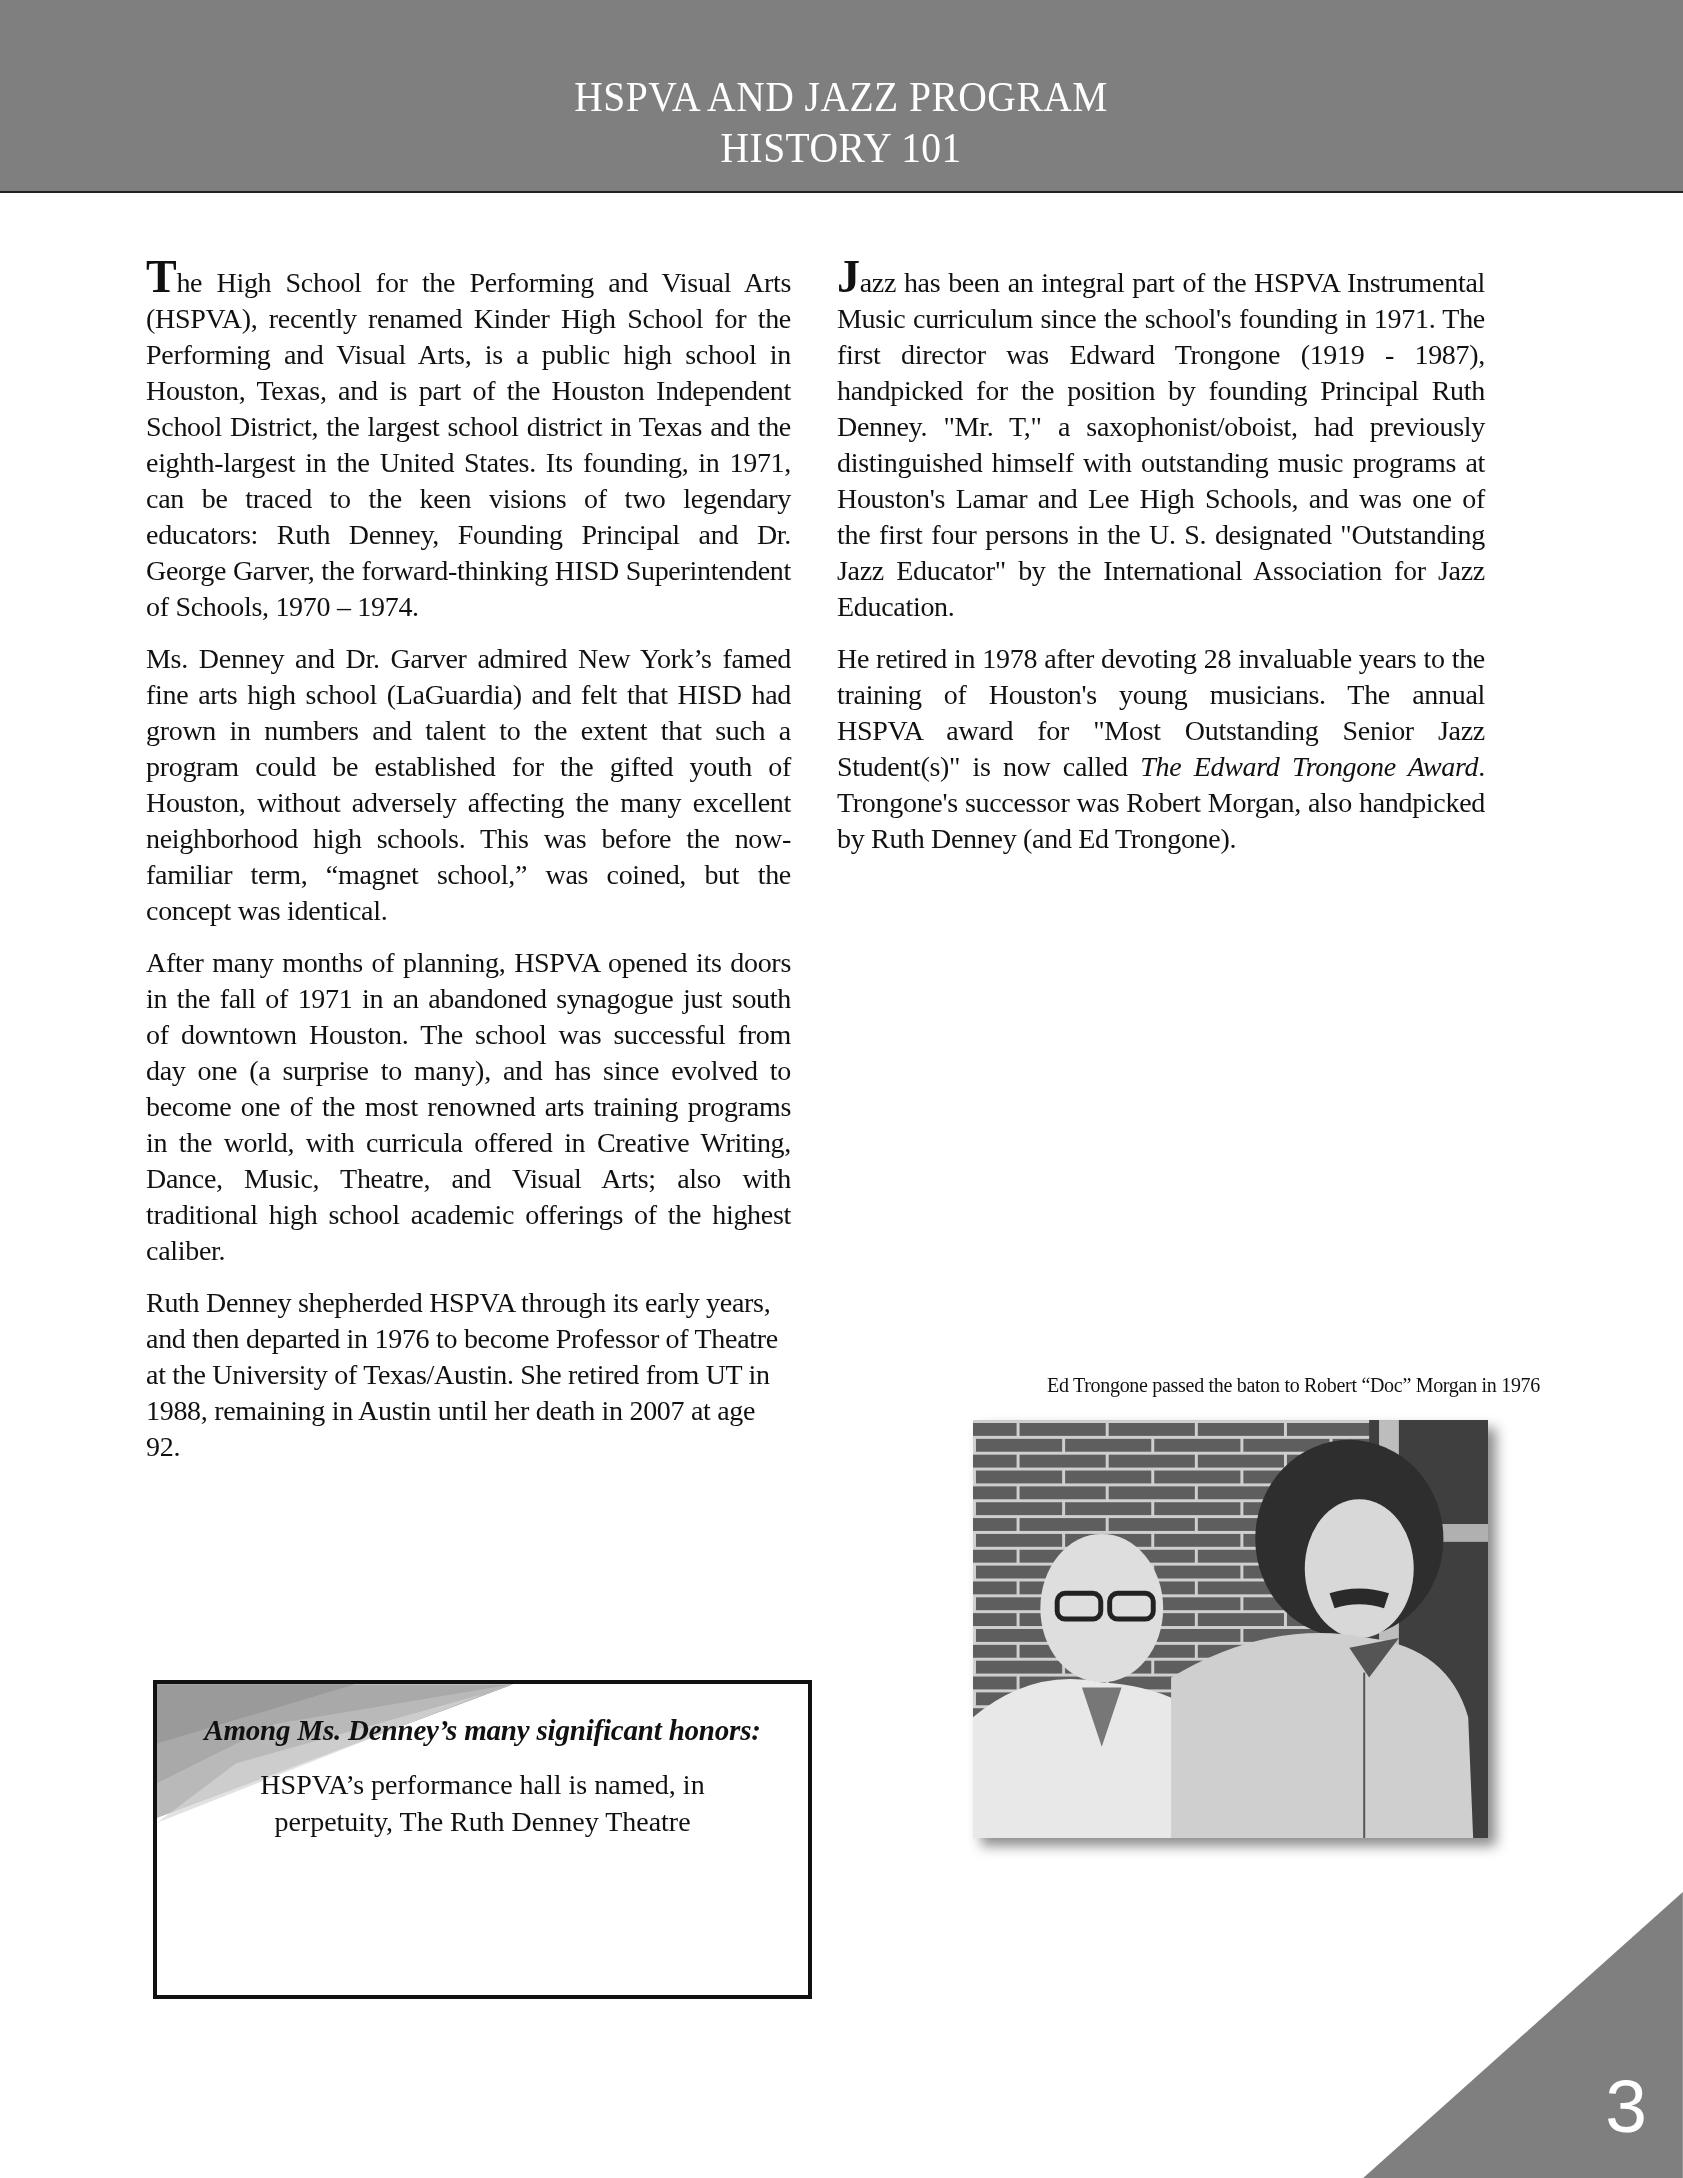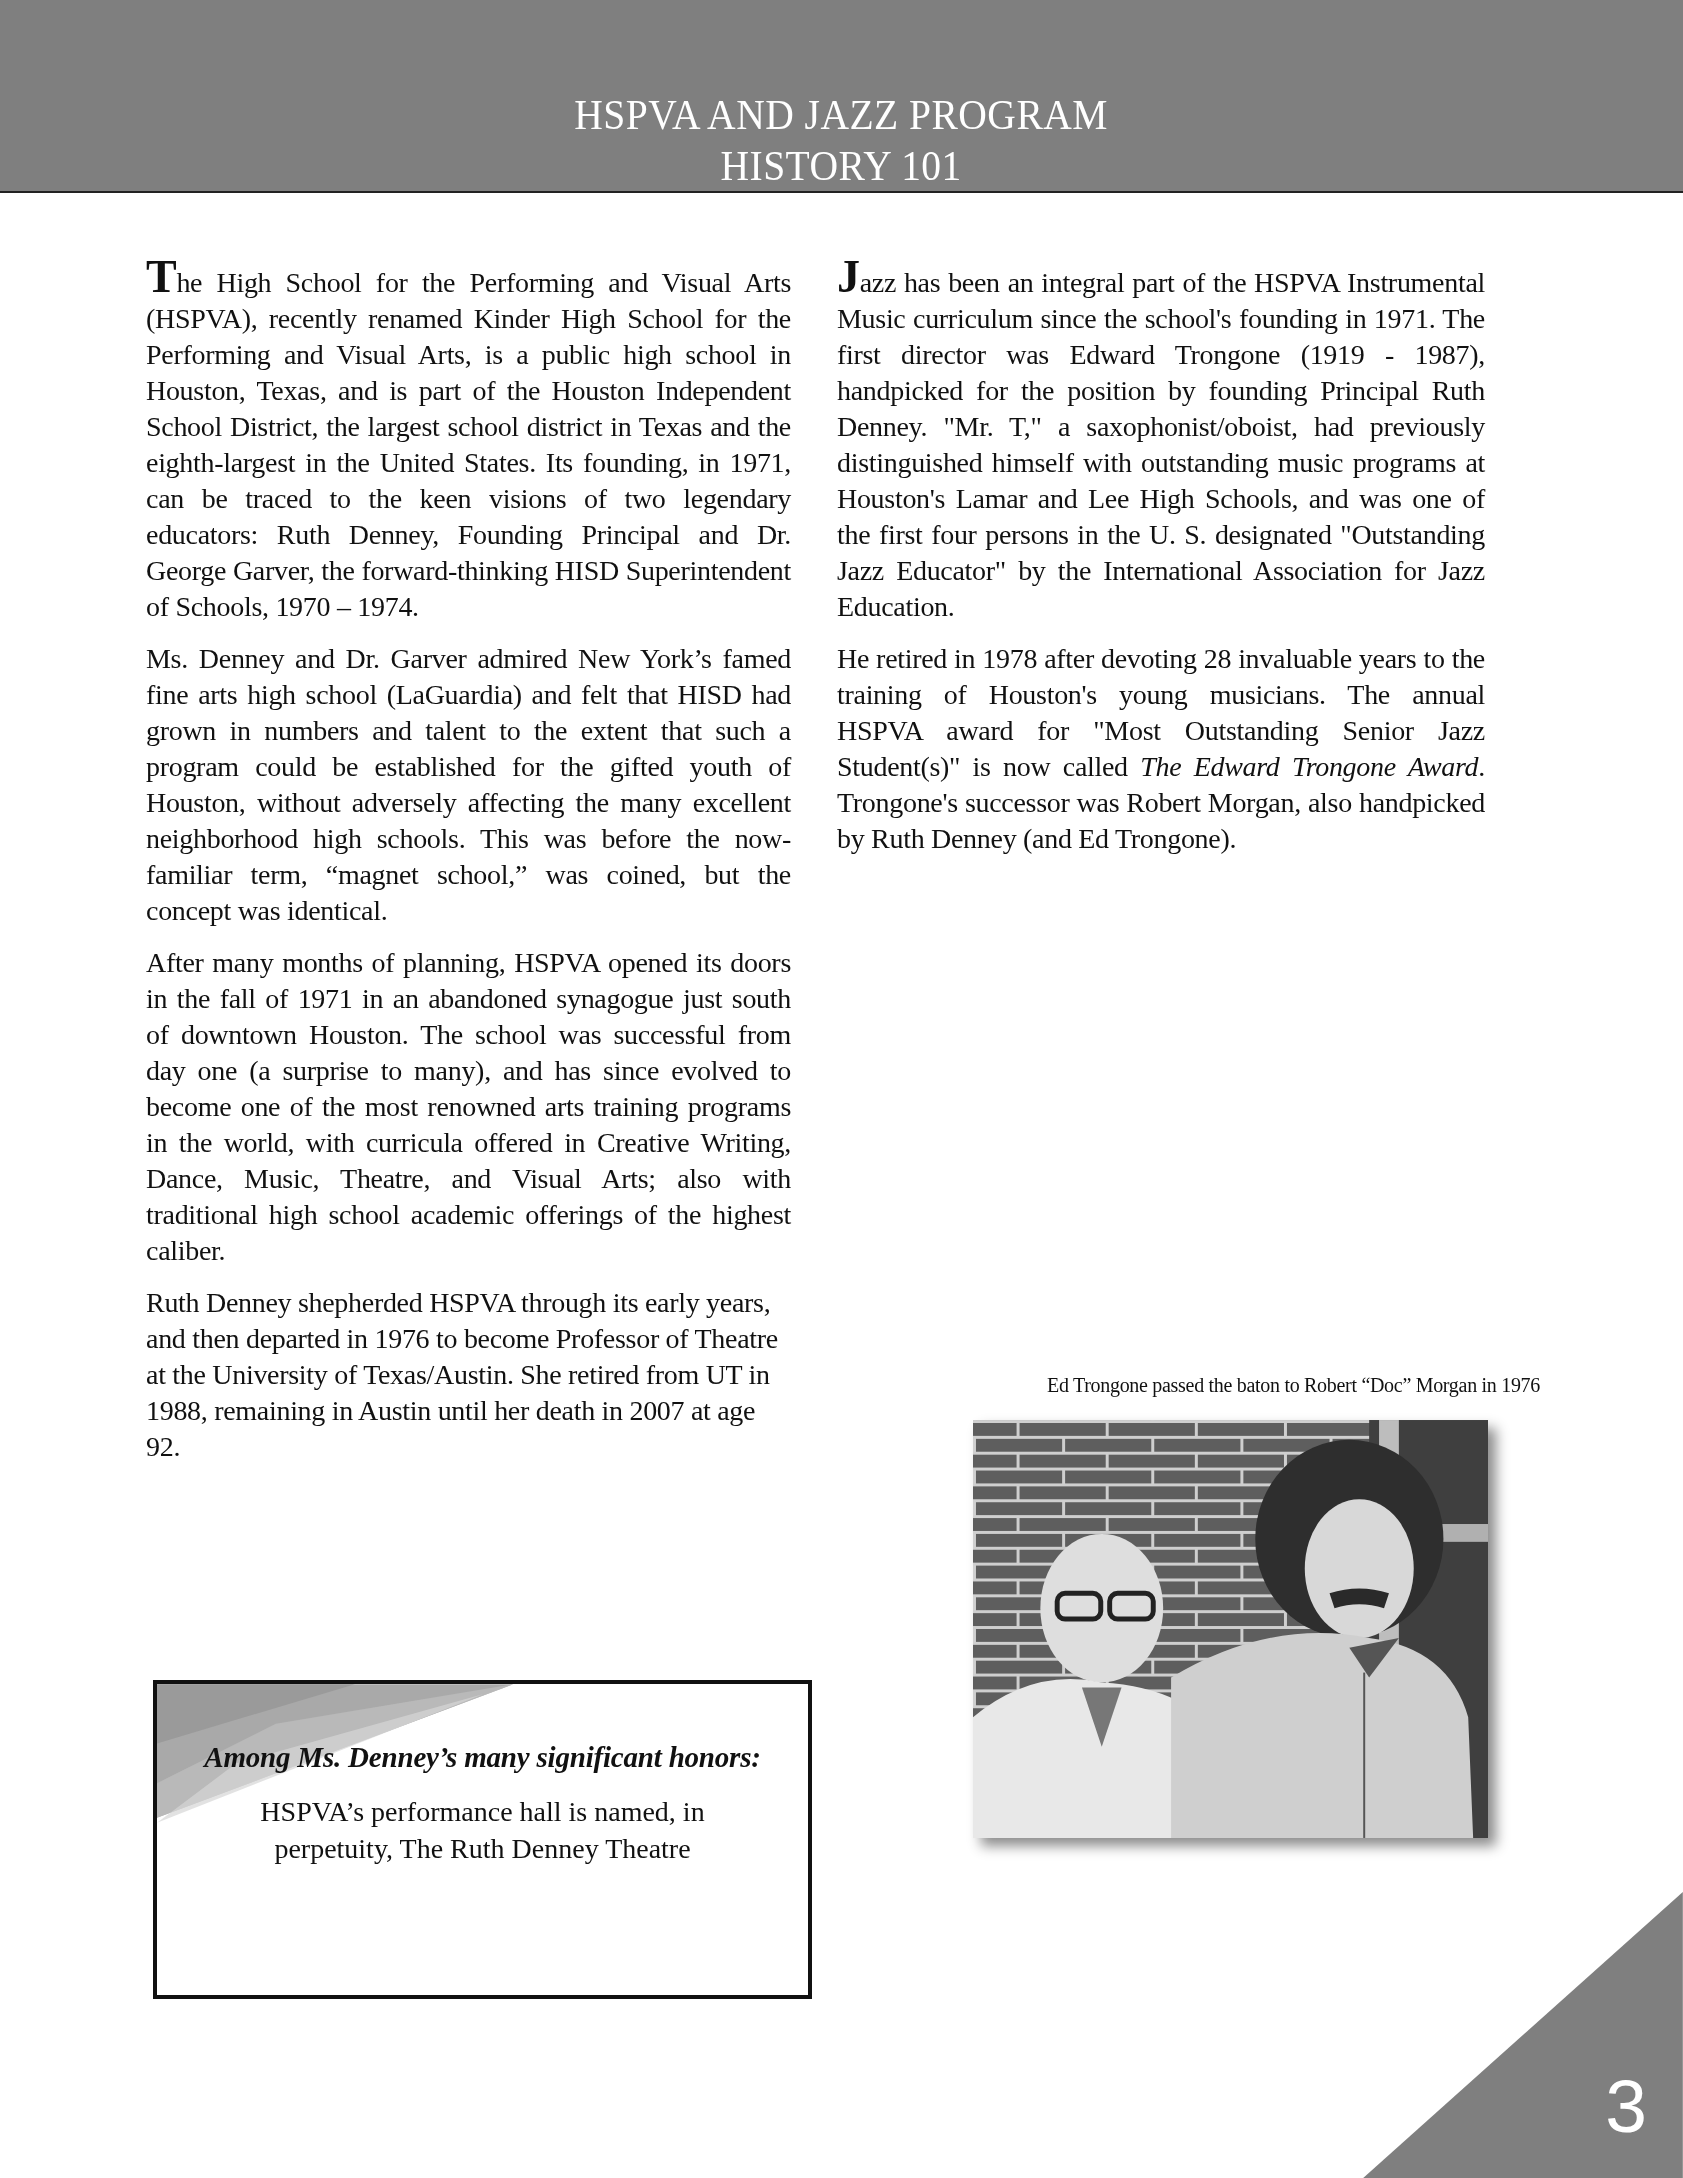--- a/index.html
+++ b/index.html
@@ -3,20 +3,21 @@
   <meta charset="utf-8">
   <style>
     * { box-sizing: border-box; margin: 0; padding: 0; }
     html, body { width: 1683px; height: 2178px; background: #ffffff; overflow: hidden; }
     body { position: relative; font-family: "Liberation Serif", "DejaVu Serif", serif; color: #111; }
 
     .header {
       position: absolute; left: 0; top: 0; width: 1683px; height: 193px;
       background: #7f7f7f; border-bottom: 2px solid #222;
       display: flex; flex-direction: column; align-items: center; justify-content: flex-end;
+      padding-bottom: 18px;
     }
     .header .title-line {
       color: #fff; font-family: "Liberation Serif", serif; font-size: 43px; line-height: 51px;
       letter-spacing: 0.5px; transform: scaleX(0.92);
     }
 
     .col { position: absolute; top: 265px; }
     .col.left { left: 146px; width: 645px; }
     .col.right { left: 837px; width: 648px; }
 
@@ -26,21 +27,21 @@
     }
     .para.ragged { text-align: left; }
     .dropcap { font-size: 46px; font-weight: bold; line-height: 20px; }
     .para em { font-style: italic; }
 
     .honors-box {
       position: absolute; left: 153px; top: 1680px; width: 659px; height: 319px;
       border: 4px solid #111; background: #fff; overflow: hidden;
     }
     .honors-box .shade { position: absolute; left: 0; top: 0; width: 659px; height: 319px; }
-    .honors-box .content { position: relative; padding-top: 15px; text-align: center; margin-top: 40px; }
+    .honors-box .content { position: relative; padding-top: 28px; text-align: center; }
     .honors-title {
       font-size: 29px; font-weight: bold; font-style: italic; line-height: 36px;
       margin-bottom: 18px; letter-spacing: -0.2px;
     }
     .honors-item { font-size: 28px; line-height: 37px; margin: 0 auto 14px; width: 455px; }
 
     .caption {
       position: absolute; left: 906px; top: 1374px; width: 634px; text-align: right;
       font-size: 20px; letter-spacing: -0.3px;
     }

